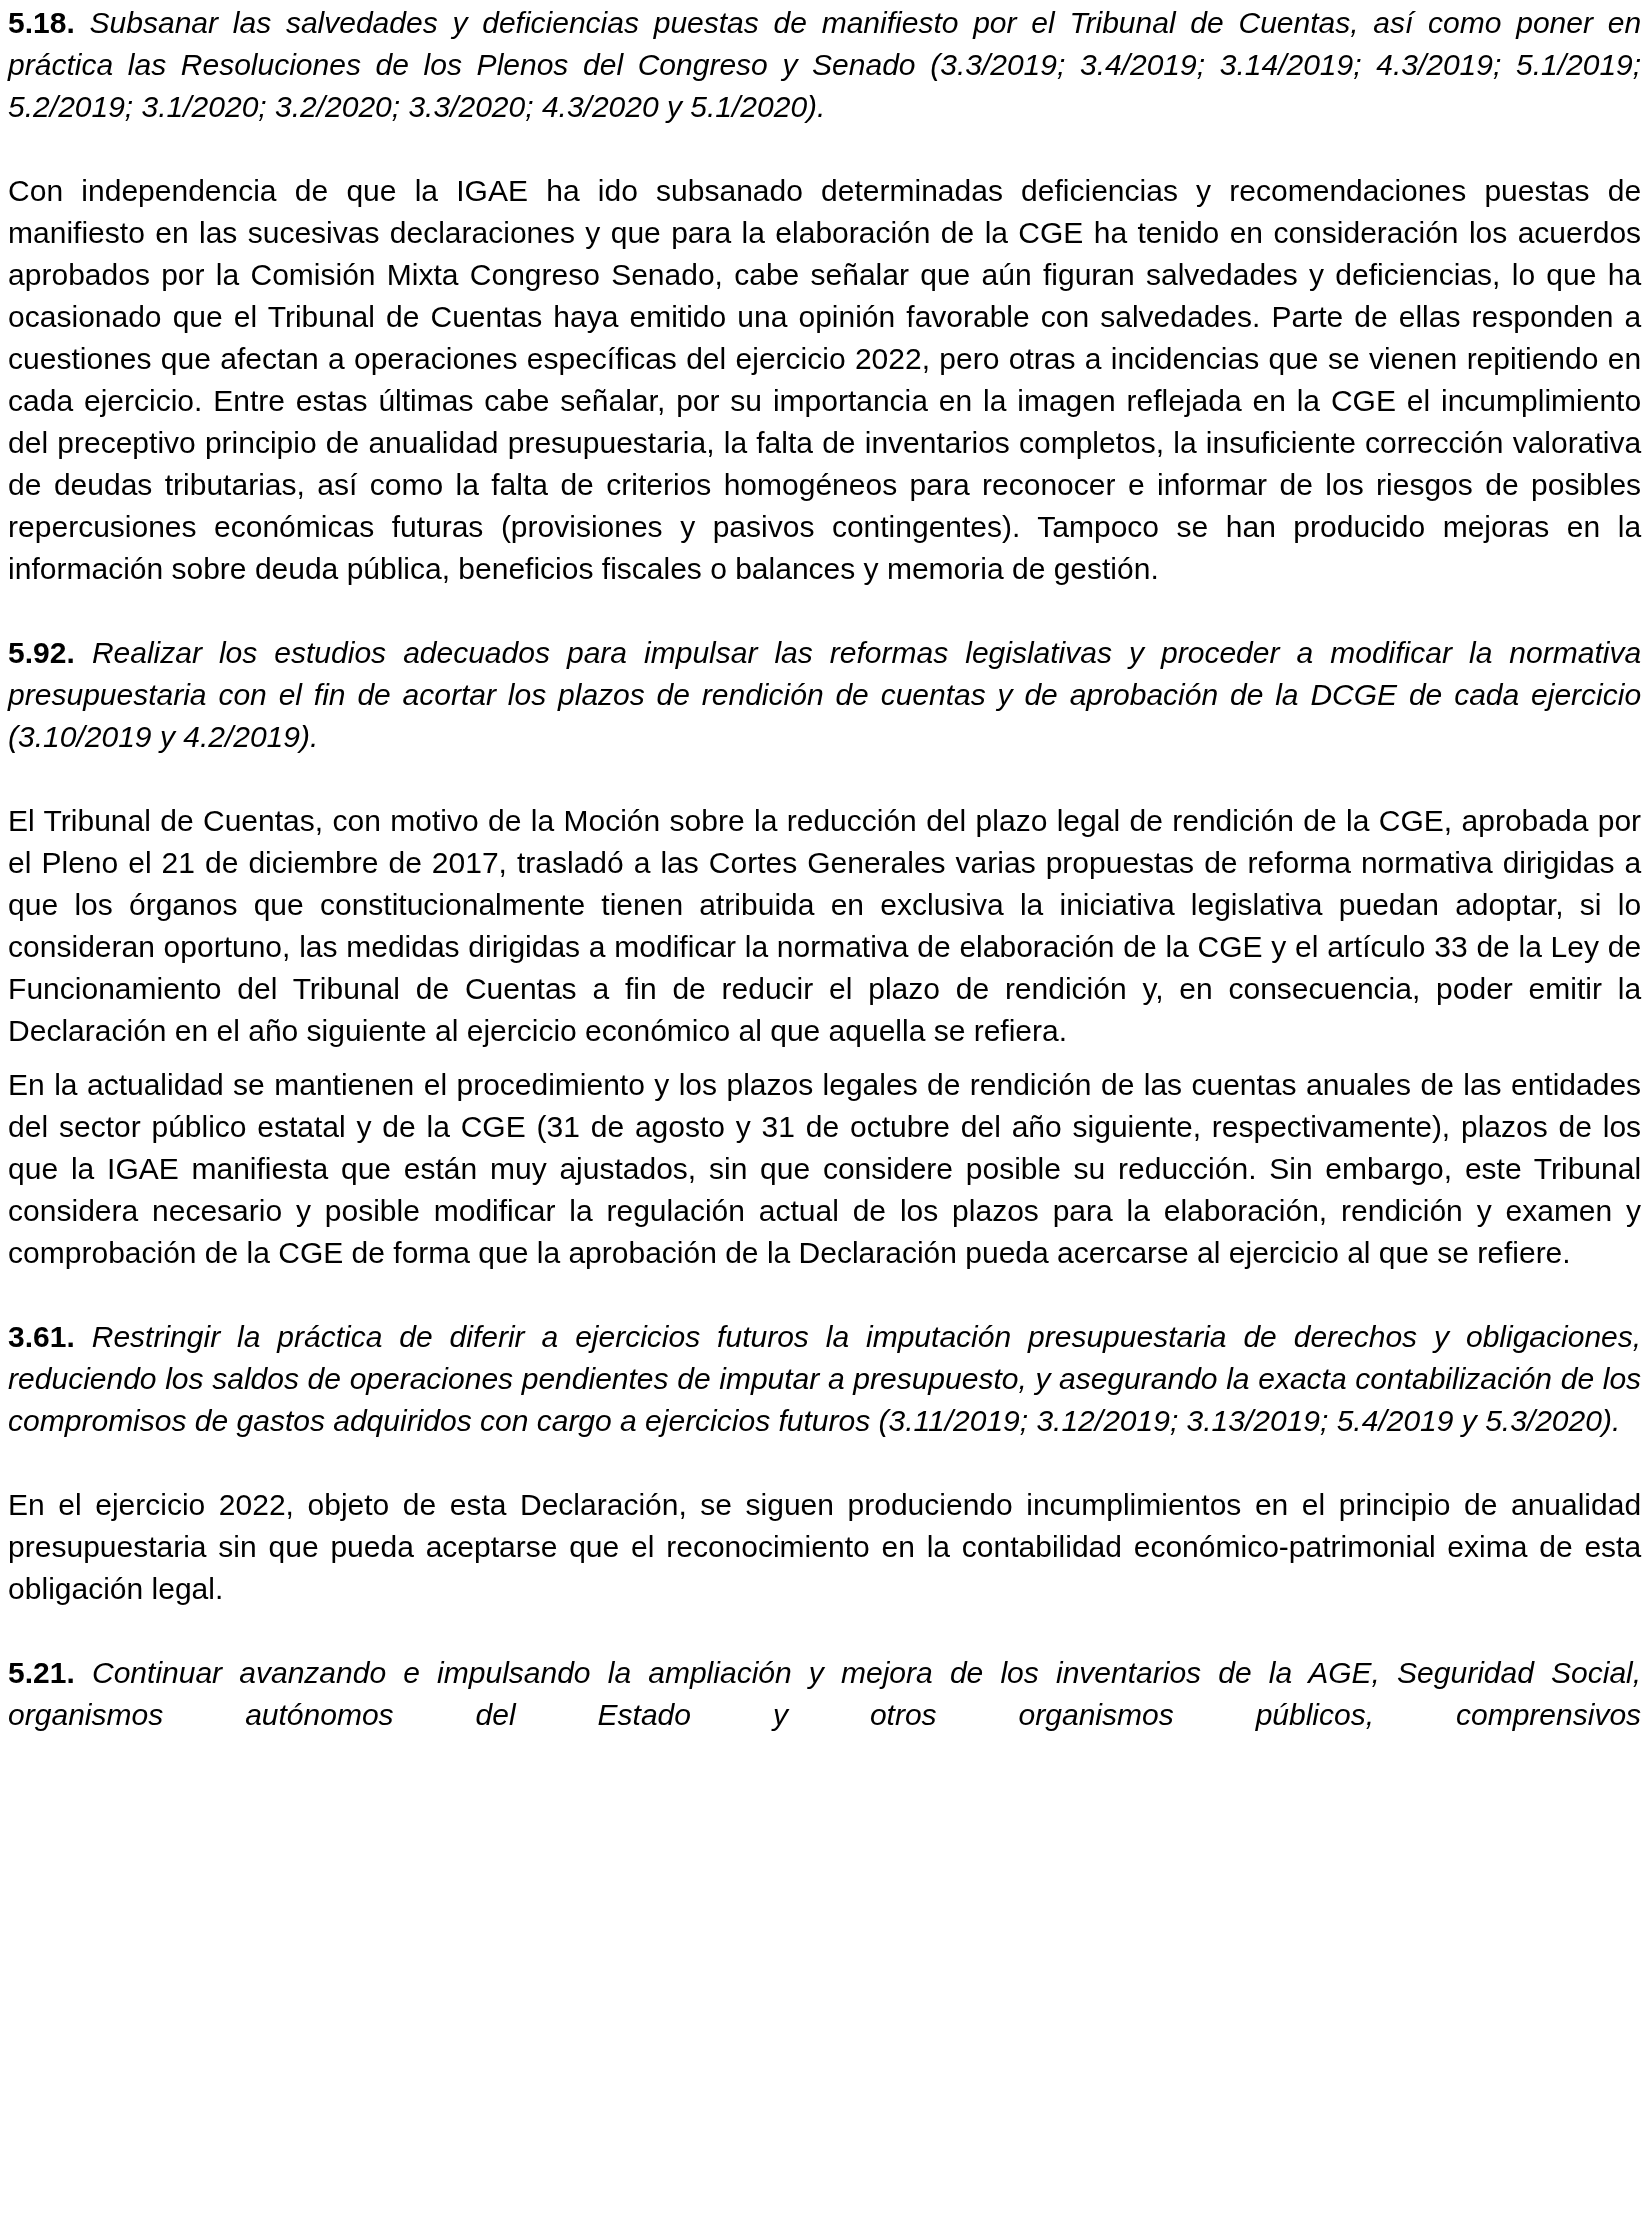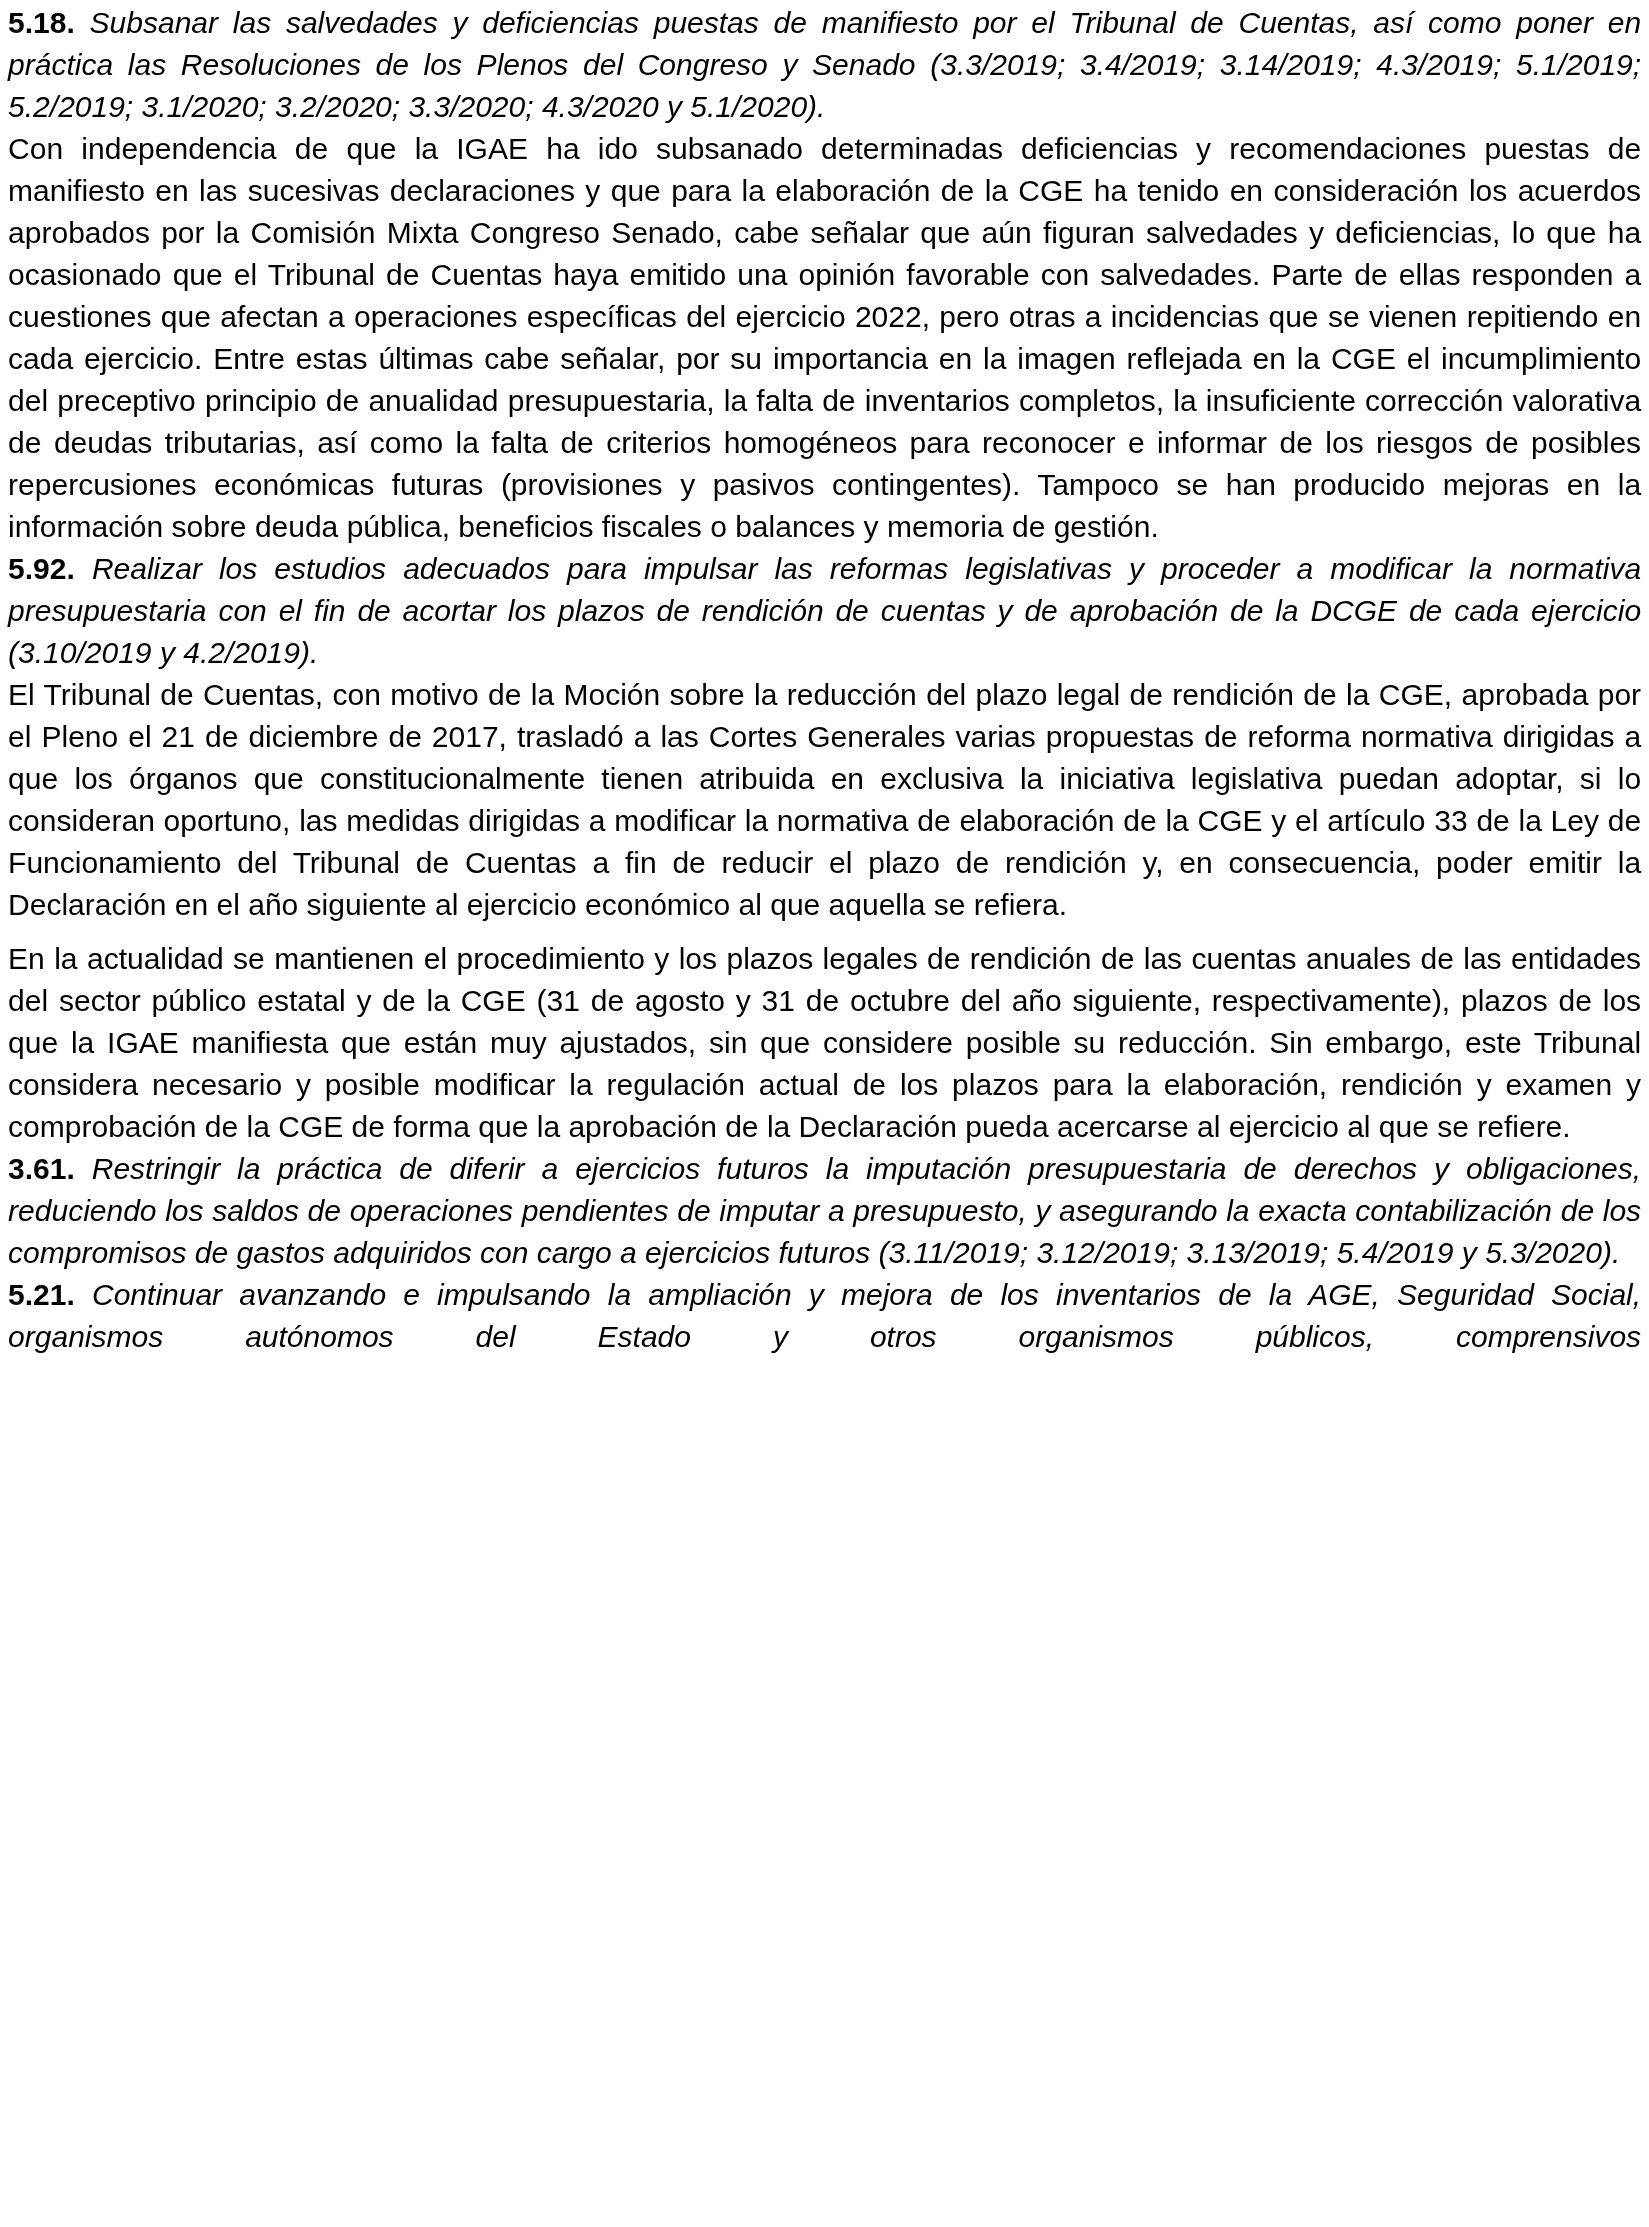--- a/index.html
+++ b/index.html
@@ -28,21 +28,21 @@
       text-align: justify;
       text-align-last: left;
     }
     .rec {
       font-style: italic;
     }
     .rec-num {
       font-weight: bold;
       font-style: normal;
     }
-    .gap-lg { }
+    .gap-lg { margin-top: 42px; }
     .gap-md { margin-top: 12px; }
   </style>
 </head>
 <body>
 
 <div class="page">
 
   <p class="para rec" style="text-align-last: left;">
     <span class="rec-num">5.18.</span>
     <span>Subsanar las salvedades y deficiencias puestas de manifiesto por el Tribunal de Cuentas, así como poner en práctica las Resoluciones de los Plenos del Congreso y Senado (3.3/2019; 3.4/2019; 3.14/2019; 4.3/2019; 5.1/2019; 5.2/2019; 3.1/2020; 3.2/2020; 3.3/2020; 4.3/2020 y 5.1/2020).</span>
@@ -53,20 +53,21 @@
     <span class="rec-num">5.92.</span>
     <span>Realizar los estudios adecuados para impulsar las reformas legislativas y proceder a modificar la normativa presupuestaria con el fin de acortar los plazos de rendición de cuentas y de aprobación de la DCGE de cada ejercicio (3.10/2019 y 4.2/2019).</span>
   </p>
   <p class="para gap-lg">El Tribunal de Cuentas, con motivo de la Moción sobre la reducción del plazo legal de rendición de la CGE, aprobada por el Pleno el 21 de diciembre de 2017, trasladó a las Cortes Generales varias propuestas de reforma normativa dirigidas a que los órganos que constitucionalmente tienen atribuida en exclusiva la iniciativa legislativa puedan adoptar, si lo consideran oportuno, las medidas dirigidas a modificar la normativa de elaboración de la CGE y el artículo 33 de la Ley de Funcionamiento del Tribunal de Cuentas a fin de reducir el plazo de rendición y, en consecuencia, poder emitir la Declaración en el año siguiente al ejercicio económico al que aquella se refiera.</p>
   <p class="para gap-md">En la actualidad se mantienen el procedimiento y los plazos legales de rendición de las cuentas anuales de las entidades del sector público estatal y de la CGE (31 de agosto y 31 de octubre del año siguiente, respectivamente), plazos de los que la IGAE manifiesta que están muy ajustados, sin que considere posible su reducción. Sin embargo, este Tribunal considera necesario y posible modificar la regulación actual de los plazos para la elaboración, rendición y examen y comprobación de la CGE de forma que la aprobación de la Declaración pueda acercarse al ejercicio al que se refiere.</p>
 
   <p class="para rec gap-lg">
     <span class="rec-num">3.61.</span>
     <span>Restringir la práctica de diferir a ejercicios futuros la imputación presupuestaria de derechos y obligaciones, reduciendo los saldos de operaciones pendientes de imputar a presupuesto, y asegurando la exacta contabilización de los compromisos de gastos adquiridos con cargo a ejercicios futuros (3.11/2019; 3.12/2019; 3.13/2019; 5.4/2019 y 5.3/2020).</span>
   </p>
+  <p class="para gap-lg">En el ejercicio 2022, objeto de esta Declaración, se siguen produciendo incumplimientos en el principio de anualidad presupuestaria sin que pueda aceptarse que el reconocimiento en la contabilidad económico-patrimonial exima de esta obligación legal.</p>
 
   <p class="para rec gap-lg" style="text-align-last: justify;">
     <span class="rec-num">5.21.</span>
     <span>Continuar avanzando e impulsando la ampliación y mejora de los inventarios de la AGE, Seguridad Social, organismos autónomos del Estado y otros organismos públicos, comprensivos</span>
   </p>
 
 </div>
 
 
 </body></html>

